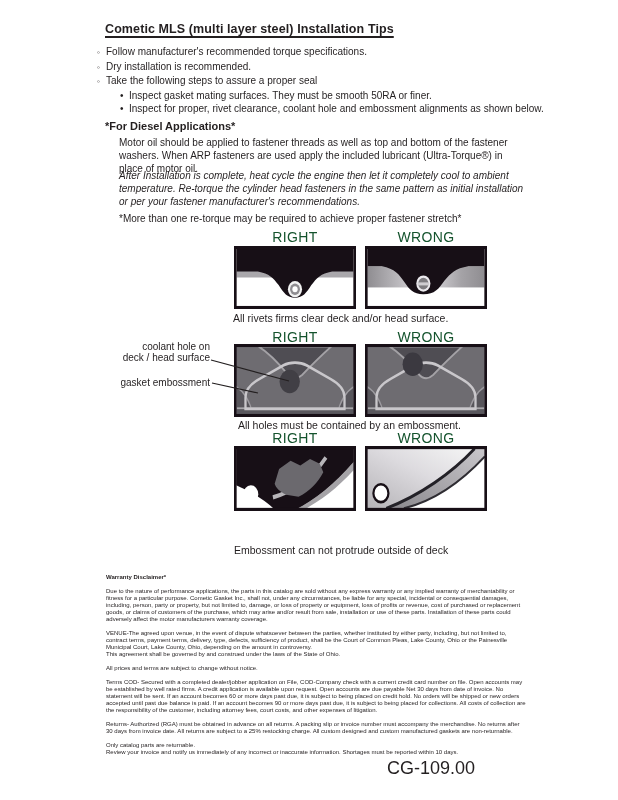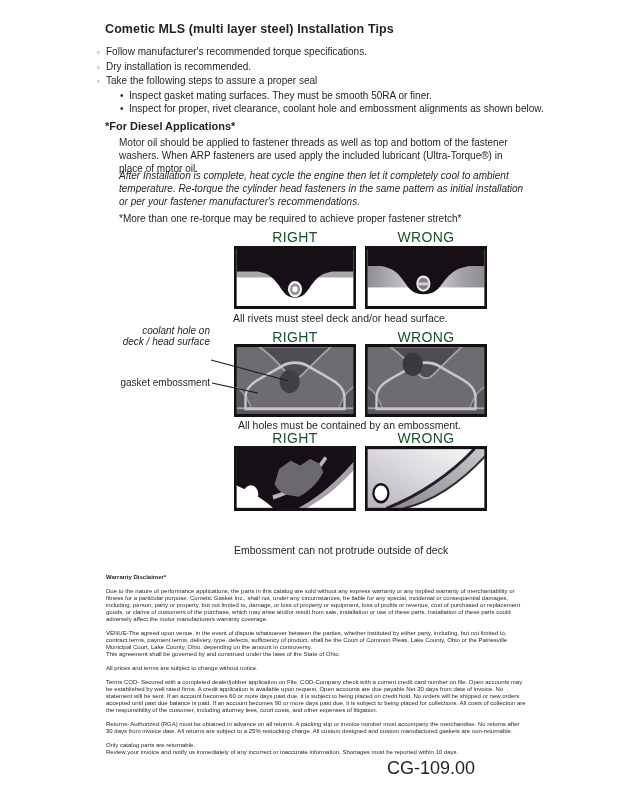--- a/index.html
+++ b/index.html
@@ -3,21 +3,21 @@
 <meta charset="utf-8">
 <style>
   html,body{margin:0;padding:0;background:#ffffff;}
   .page{
     position:relative;width:618px;height:800px;background:#ffffff;
     font-family:"Liberation Sans",sans-serif;color:#231f20;overflow:hidden;
   }
   .title{
     position:absolute;left:105px;top:22px;margin:0;
     font-size:12.5px;font-weight:bold;
-    text-underline-offset:3px;text-decoration-thickness:1.5px;
+    text-decoration:underline;text-underline-offset:3px;text-decoration-thickness:1.5px;
     letter-spacing:0.1px;
   }
   .bullets{position:absolute;left:97px;top:45px;width:470px;font-size:10px;line-height:13.6px;}
   .b{display:flex;}
   .bc{flex:0 0 9px;font-size:8px;padding-top:1px;}
   .sb{display:flex;margin-left:23px;}
   .sbc{flex:0 0 9px;font-size:10px;}
   .diesel-h{position:absolute;left:105px;top:120px;margin:0;font-size:11px;font-weight:bold;}
   .p{position:absolute;left:119px;width:406px;font-size:10px;line-height:13.2px;}
   .p1{top:136px;}
@@ -98,26 +98,26 @@
       <rect x="3" y="20" width="132" height="21" fill="url(#g1w)"></rect>
       <rect x="3" y="41" width="132" height="18" fill="#ffffff"></rect>
       <path d="M3,3 H135 V20 L117,20 C102,22 97,27 90,34 C83,42.5 79,47.5 66,47.5 C54.5,47.5 50,42.5 44.5,35.5 C38.5,28 34,22.5 19,20 L3,20 Z" fill="#170f16"></path>
       <circle cx="66" cy="37" r="8" fill="#eceaee"></circle>
       <circle cx="66" cy="37" r="5.8" fill="#7e7c80"></circle>
       <rect x="59.5" y="35.8" width="13" height="3" fill="#cfcdd1"></rect>
       <rect x="1.5" y="1.5" width="135" height="59" fill="none" stroke="#170f16" stroke-width="3"></rect>
     </svg>
   </div>
 
-  <div class="caption" style="left:233px;top:312px;">All rivets must steel deck and/or head surface.</div>
+  <div class="caption" style="left:233px;top:312px;">All rivets firms clear deck and/or head surface.</div>
 
   <div class="dlabel" style="left:234px;top:329px;">RIGHT</div>
   <div class="dlabel" style="left:365px;top:329px;">WRONG</div>
 
-  <div class="ann" style="top:326px;font-style:italic;">
+  <div class="ann" style="top:342px;">
     <div>coolant hole on</div>
     <div>deck / head surface</div>
   </div>
   <div class="ann" style="top:378px;">gasket embossment</div>
 
   <div class="dbox" style="left:234px;top:344px;">
     <svg width="122" height="73" viewBox="0 0 138 72" preserveAspectRatio="none">
       <rect x="1.5" y="1.5" width="135" height="69" fill="#6e6c71"></rect>
       <path d="M28,2.5 H110 C98,12 87,21.5 77,30.5 C71.5,35 66,35 60.5,29.5 C50,18.5 39,8.5 28,2.5 Z" fill="#4f4d53" stroke="#a4a2a6" stroke-width="2"></path>
       <path d="M2.5,42 C12,47.5 18,55 21,69.5 L2.5,69.5 Z" fill="#57555b" stroke="#9d9ba0" stroke-width="1.5"></path>

